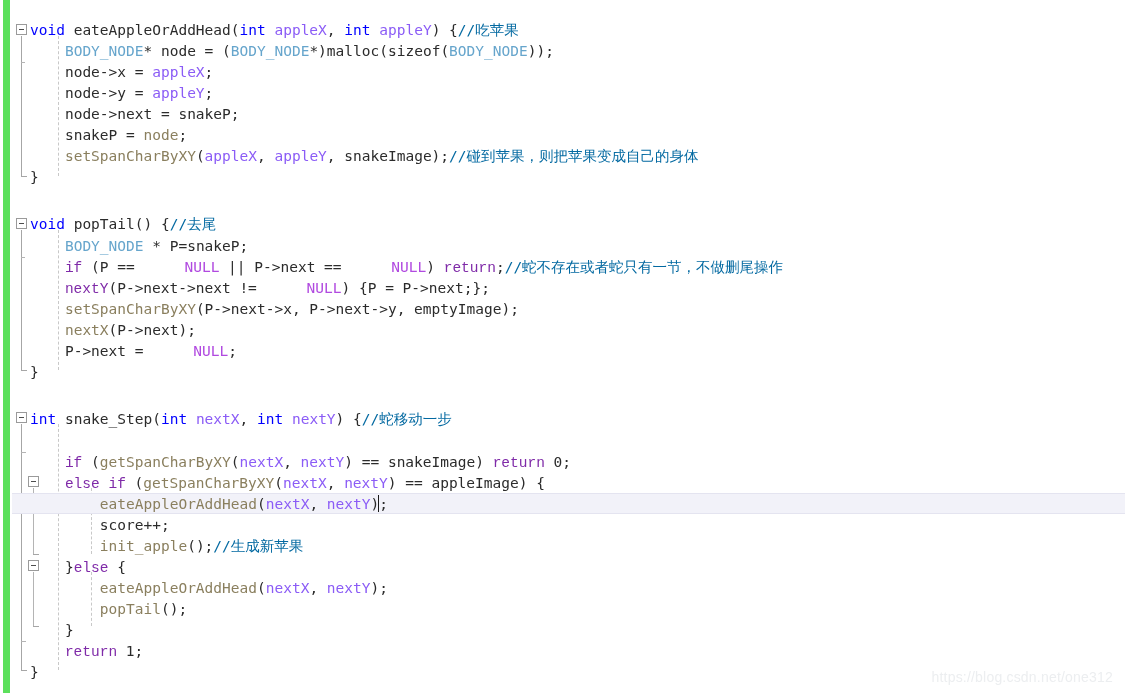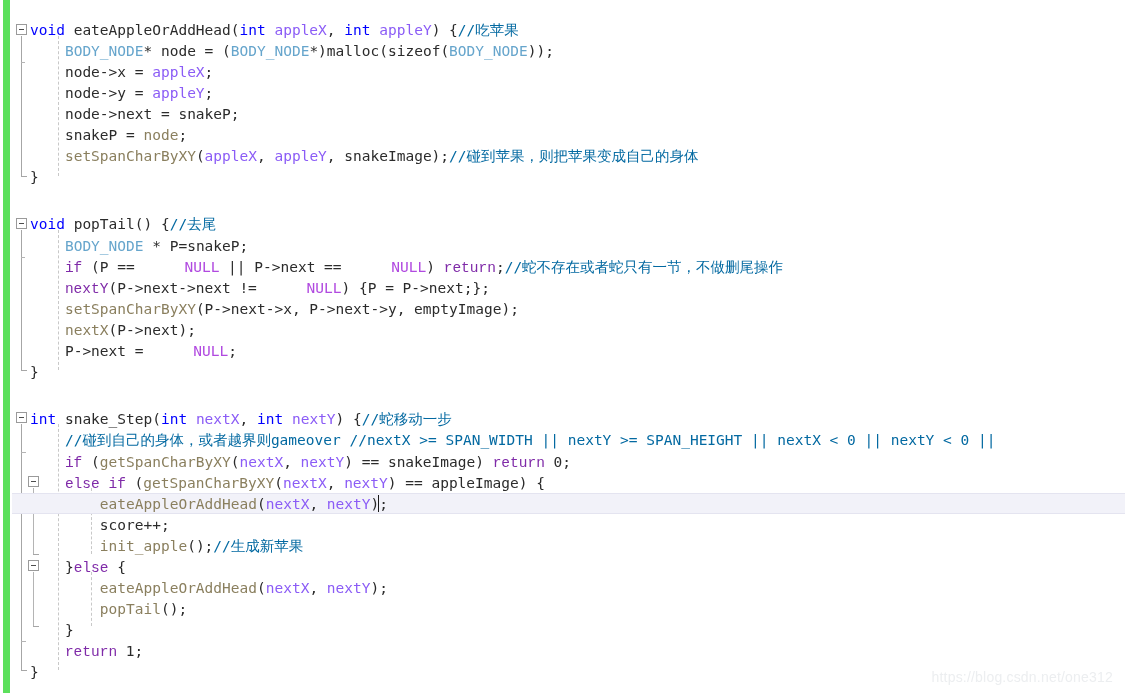--- a/index.html
+++ b/index.html
@@ -204,21 +204,21 @@
       <div class="line" style="top: 214px;"><span class="line-text"><span class="kw-type">void </span><span class="fn">popTail</span><span class="punc">() {</span><span class="comment">//去尾</span></span></div>
       <div class="line" style="top: 236px;"><span class="line-text"><span class="punc">    </span><span class="type">BODY_NODE</span><span class="punc"> * P=snakeP;</span></span></div>
       <div class="line" style="top: 257px;"><span class="line-text"><span class="punc">    </span><span class="kw">if</span><span class="punc"> (P == </span><span class="kw-null">NULL</span><span class="punc"> || P-&gt;next == </span><span class="kw-null">NULL</span><span class="punc">) </span><span class="kw">return</span><span class="punc">;</span><span class="comment">//蛇不存在或者蛇只有一节，不做删尾操作</span></span></div>
       <div class="line" style="top: 278px;"><span class="line-text"><span class="punc">    </span><span class="kw">nextY</span><span class="punc">(P-&gt;next-&gt;next != </span><span class="kw-null">NULL</span><span class="punc">) {P = P-&gt;next;};</span></span></div>
       <div class="line" style="top: 299px;"><span class="line-text"><span class="punc">    </span><span class="field">setSpanCharByXY</span><span class="punc">(P-&gt;next-&gt;x, P-&gt;next-&gt;y, emptyImage);</span></span></div>
       <div class="line" style="top: 320px;"><span class="line-text"><span class="punc">    </span><span class="field">nextX</span><span class="punc">(P-&gt;next);</span></span></div>
       <div class="line" style="top: 341px;"><span class="line-text"><span class="punc">    P-&gt;next = </span><span class="kw-null">NULL</span><span class="punc">;</span></span></div>
       <div class="line" style="top: 362px;"><span class="line-text"><span class="punc">}</span></span></div>
       <div class="line" style="top: 383px;"><span class="line-text"></span></div>
       <div class="line" style="top: 409px;"><span class="line-text"><span class="kw-type">int </span><span class="fn">snake_Step</span><span class="punc">(</span><span class="kw-type">int </span><span class="param">nextX</span><span class="punc">, </span><span class="kw-type">int </span><span class="param">nextY</span><span class="punc">) {</span><span class="comment">//蛇移动一步</span></span></div>
-      <div class="line" style="top: 430px;"><span class="line-text"><span class="punc">    </span><span class="comment">//碰到自己的身体，或者越界则gameover //nextX &gt;= SPAN_WIDTH || nextY &gt;= SPAN_HEIGHT || nextX &lt; 0 || nextY &lt; 0 ||</span></span></div>
+      <div class="line" style="top: 430px;"><span class="line-text"><span class="punc">    </span></span></div>
       <div class="line" style="top: 452px;"><span class="line-text"><span class="punc">    </span><span class="kw">if</span><span class="punc"> (</span><span class="field">getSpanCharByXY</span><span class="punc">(</span><span class="param">nextX</span><span class="punc">, </span><span class="param">nextY</span><span class="punc">) == snakeImage) </span><span class="kw">return</span><span class="punc"> 0;</span></span></div>
       <div class="line" style="top: 473px;"><span class="line-text"><span class="punc">    </span><span class="kw">else if</span><span class="punc"> (</span><span class="field">getSpanCharByXY</span><span class="punc">(</span><span class="param">nextX</span><span class="punc">, </span><span class="param">nextY</span><span class="punc">) == appleImage) {</span></span></div>
       <div class="current-line" style="top: 493px;"></div>
       <div class="line" style="top: 494px;"><span class="line-text"><span class="punc">        </span><span class="field">eateAppleOrAddHead</span><span class="punc">(</span><span class="param">nextX</span><span class="punc">, </span><span class="param">nextY</span><span class="punc">);</span></span></div>
       <div class="line" style="top: 515px;"><span class="line-text"><span class="punc">        score++;</span></span></div>
       <div class="line" style="top: 536px;"><span class="line-text"><span class="punc">        </span><span class="field">init_apple</span><span class="punc">();</span><span class="comment">//生成新苹果</span></span></div>
       <div class="line" style="top: 557px;"><span class="line-text"><span class="punc">    }</span><span class="kw">else</span><span class="punc"> {</span></span></div>
       <div class="line" style="top: 578px;"><span class="line-text"><span class="punc">        </span><span class="field">eateAppleOrAddHead</span><span class="punc">(</span><span class="param">nextX</span><span class="punc">, </span><span class="param">nextY</span><span class="punc">);</span></span></div>
       <div class="line" style="top: 599px;"><span class="line-text"><span class="punc">        </span><span class="field">popTail</span><span class="punc">();</span></span></div>
       <div class="line" style="top: 620px;"><span class="line-text"><span class="punc">    }</span></span></div>

